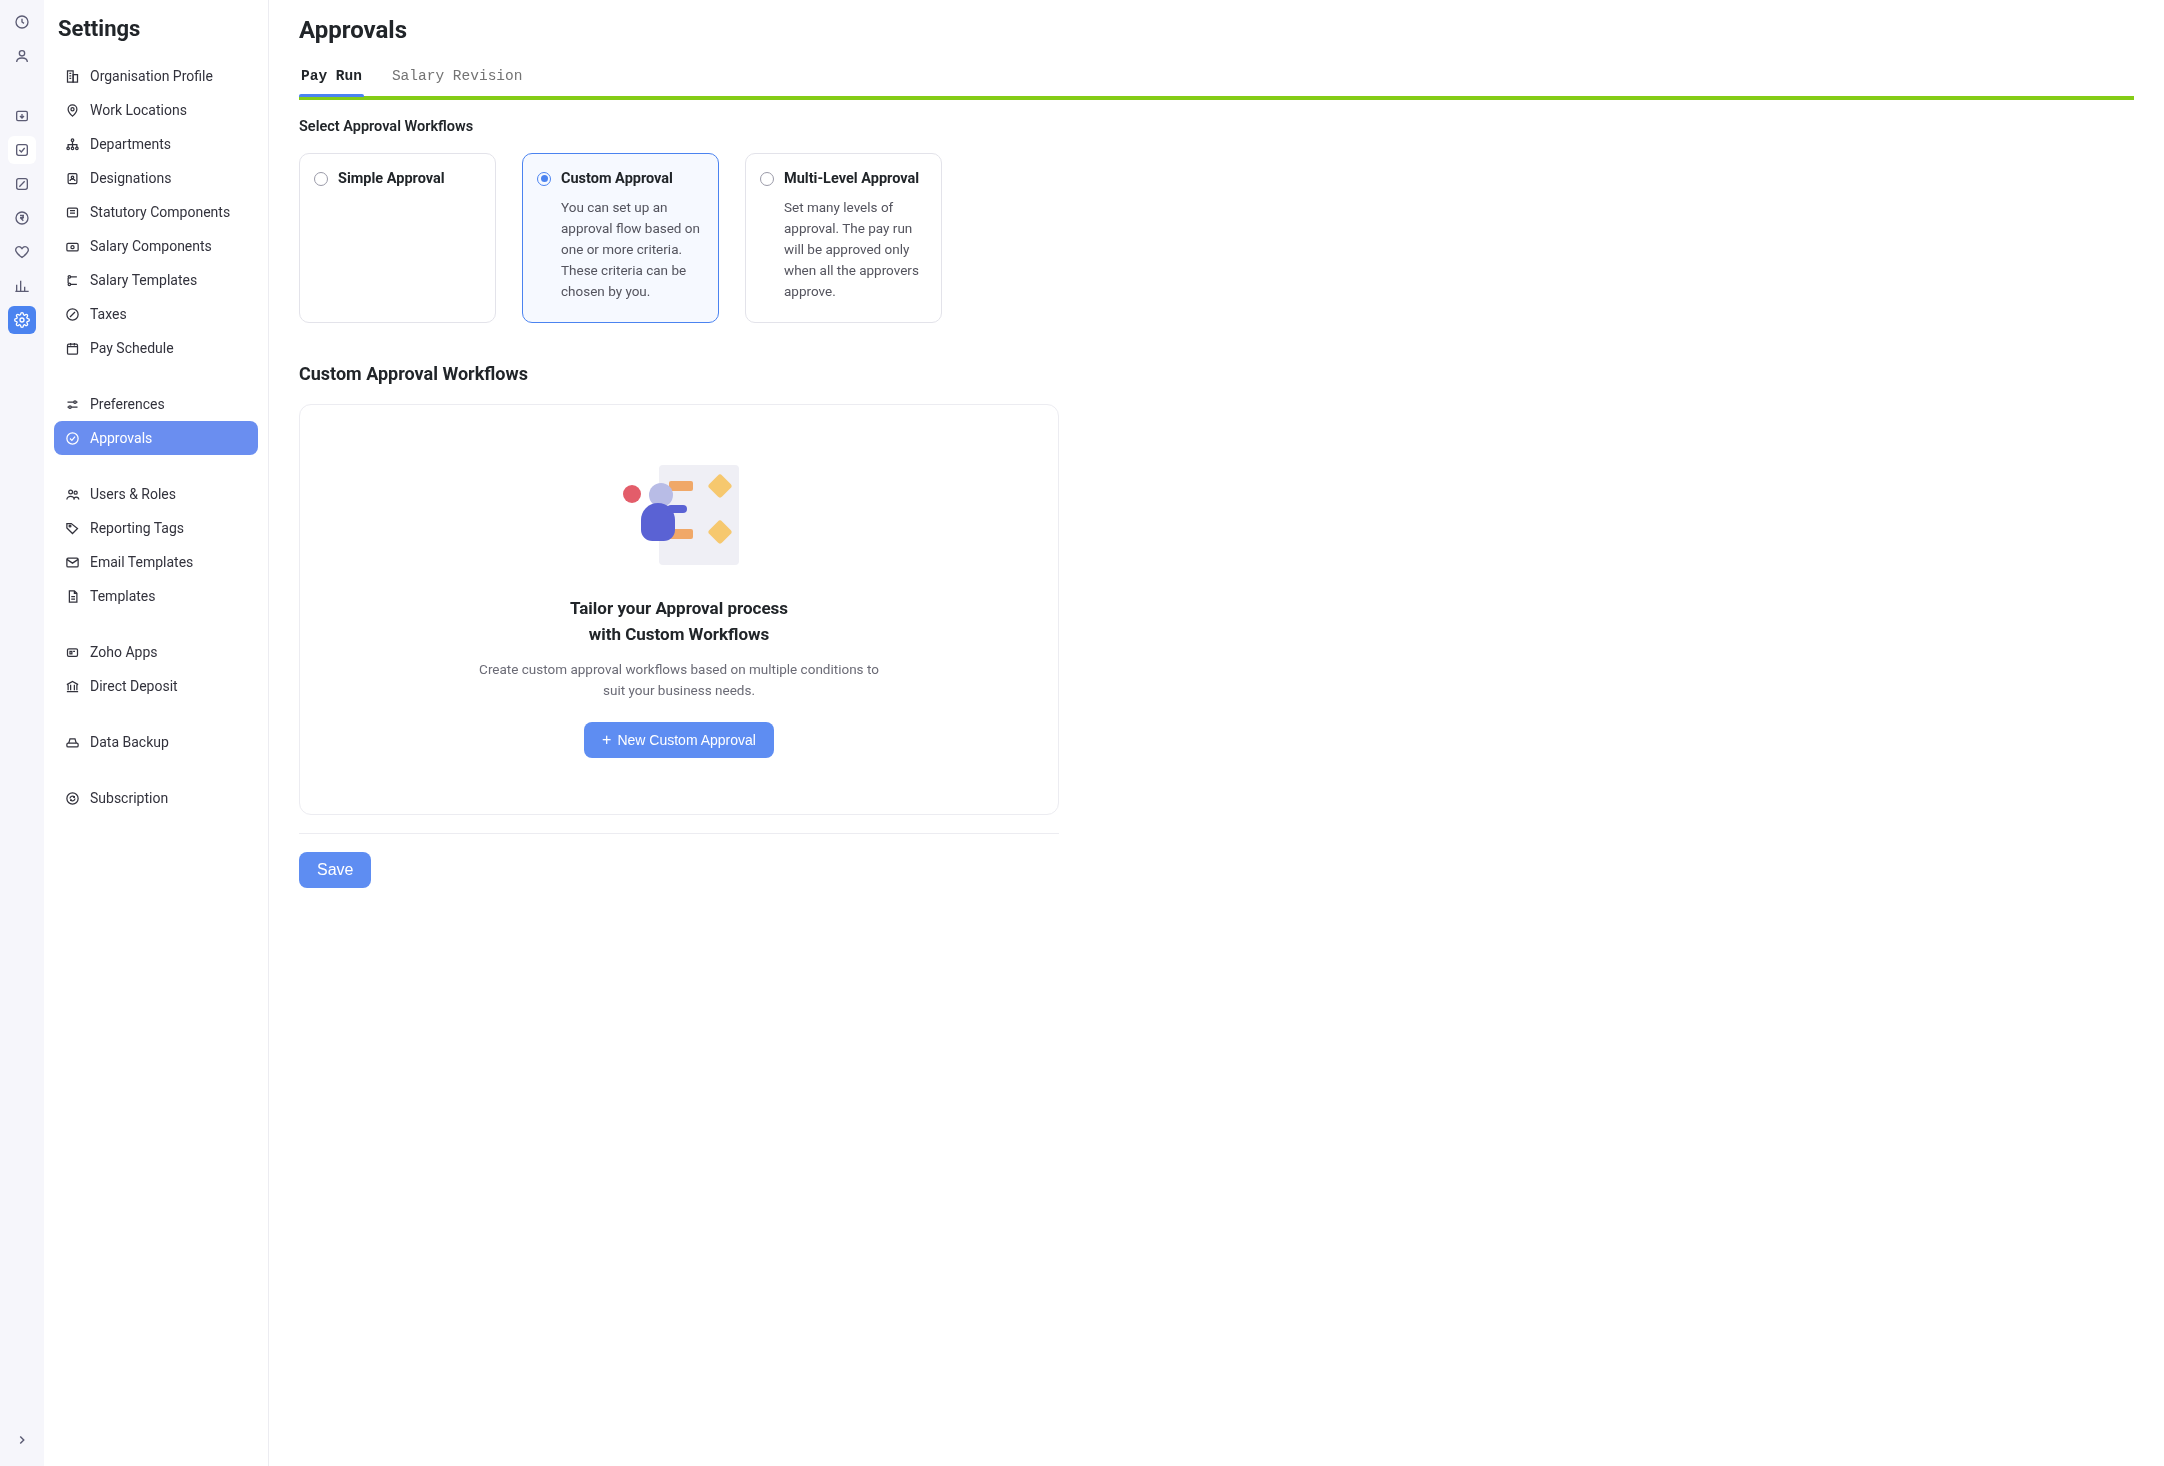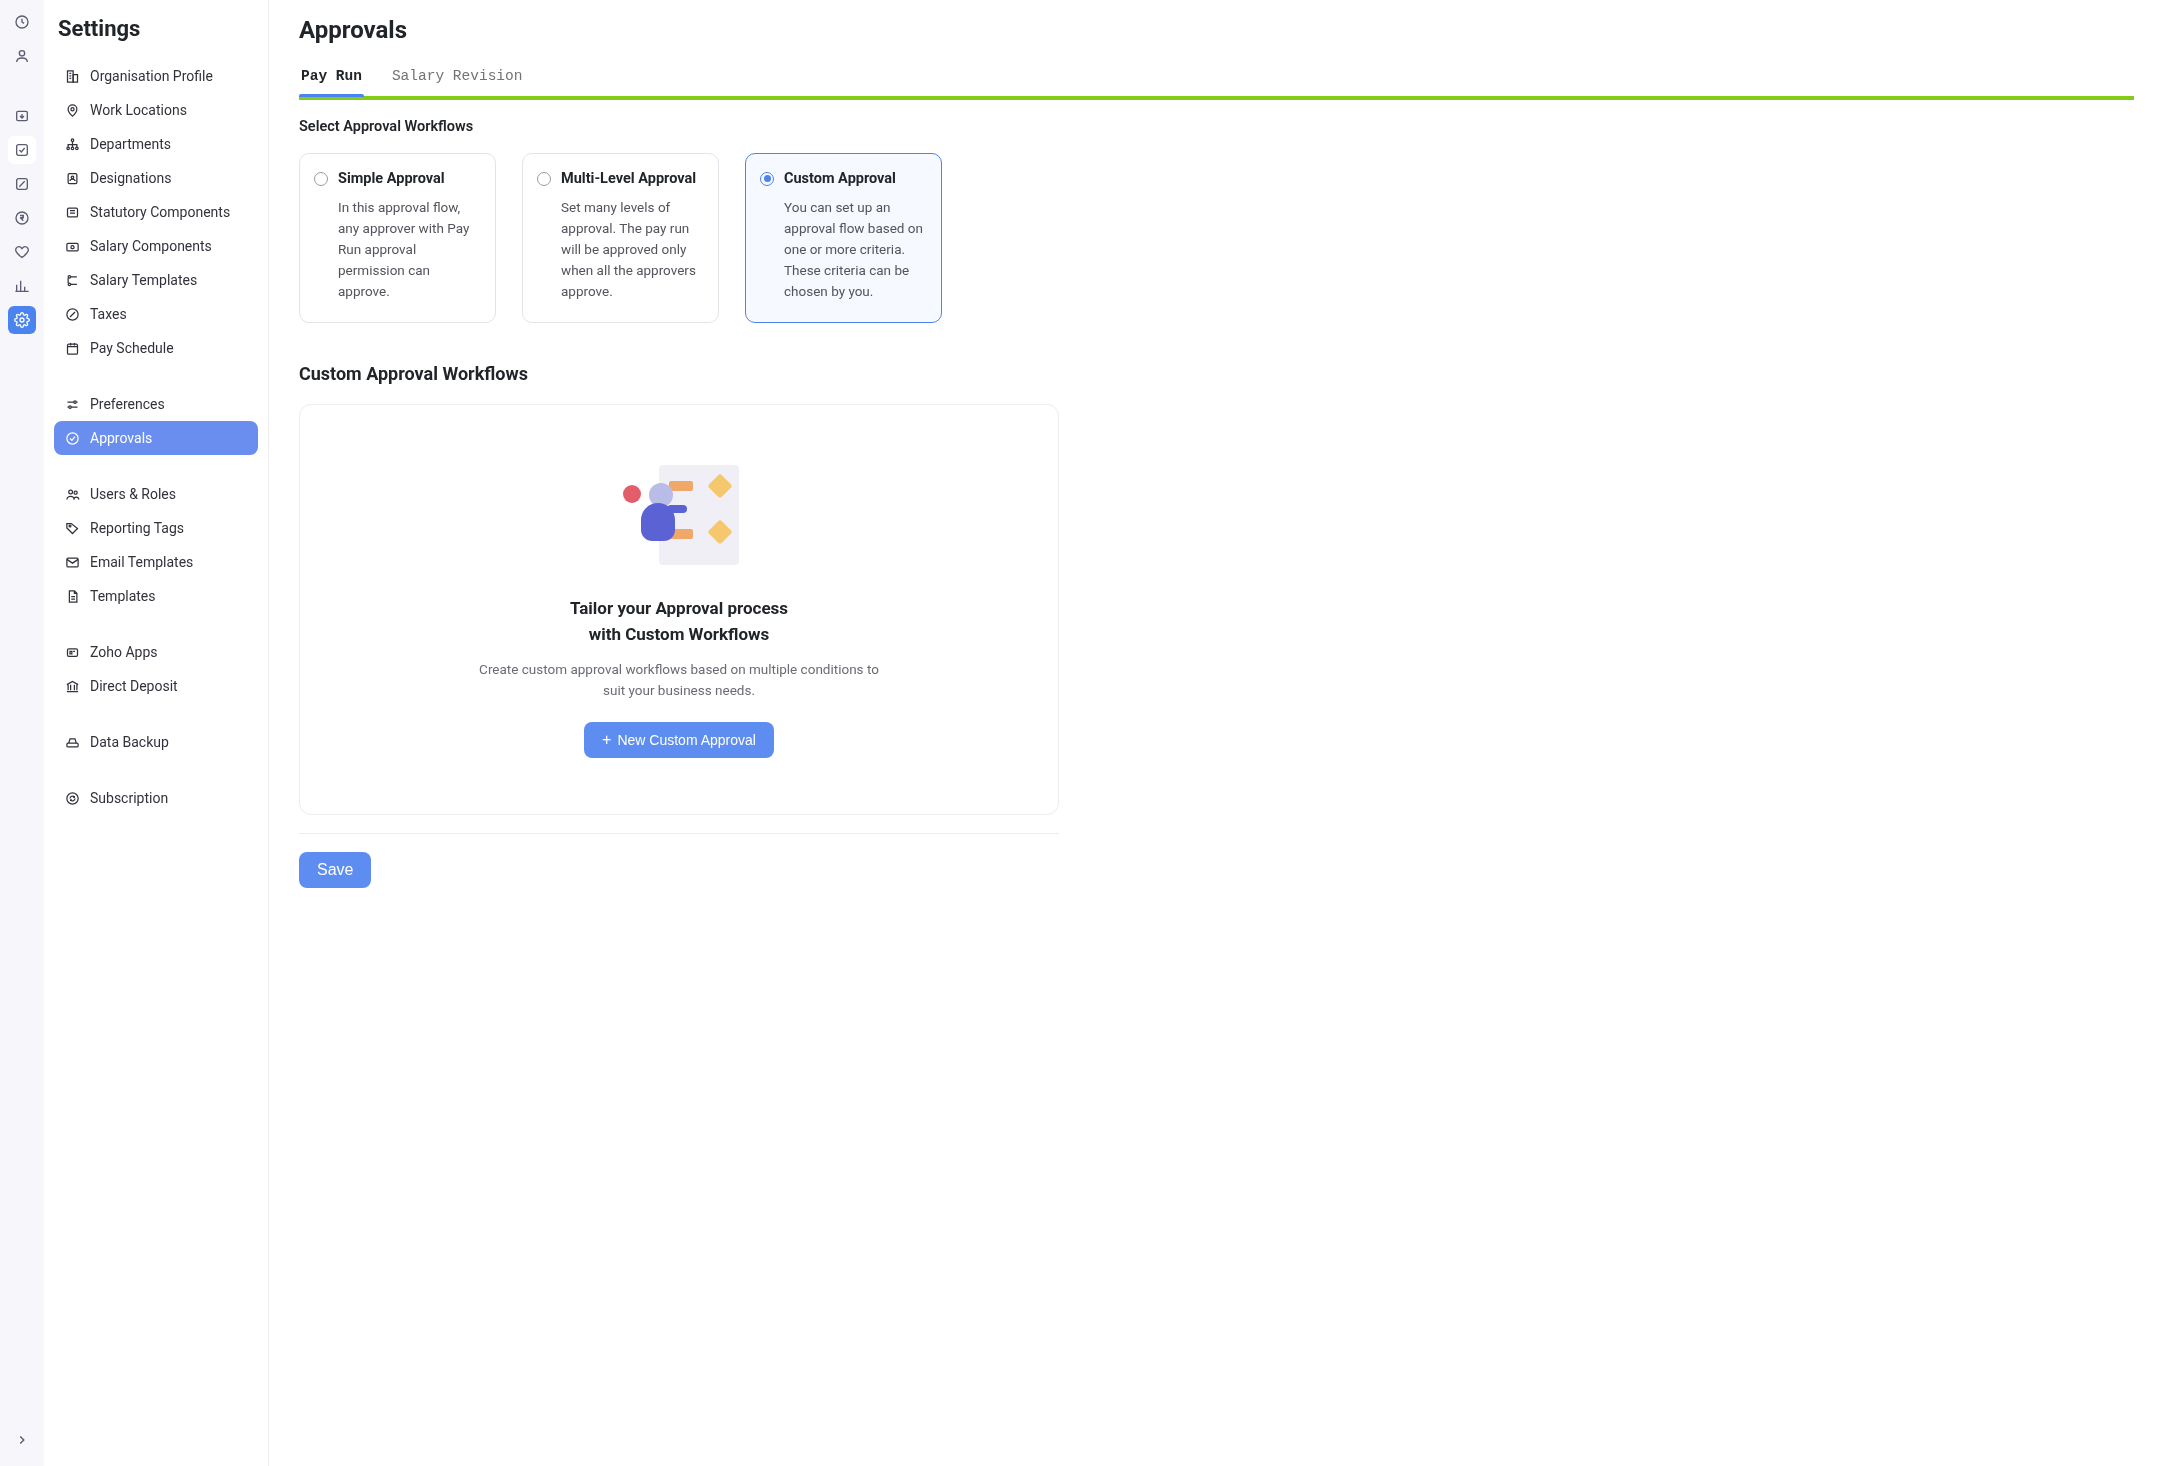--- a/index.html
+++ b/index.html
@@ -560,35 +560,34 @@
     <div class="tab active">Pay Run</div>
     <div class="tab">Salary Revision</div>
   </div>
   <div class="section-label">Select Approval Workflows</div>
   <div class="cards" id="cards-row">
       <div class="card">
         <div class="card-head">
           <span class="radio"></span>
           <span class="card-title">Simple Approval</span>
         </div>
-        <div class="card-desc">In this approval flow, any approver with Pay Run approval permission can approve.</div>
+      </div>
+      <div class="card selected">
+        <div class="card-head">
+          <span class="radio"></span>
+          <span class="card-title">Custom Approval</span>
+        </div>
+        <div class="card-desc">You can set up an approval flow based on one or more criteria. These criteria can be chosen by you.</div>
       </div>
       <div class="card">
         <div class="card-head">
           <span class="radio"></span>
           <span class="card-title">Multi-Level Approval</span>
         </div>
         <div class="card-desc">Set many levels of approval. The pay run will be approved only when all the approvers approve.</div>
-      </div>
-      <div class="card selected">
-        <div class="card-head">
-          <span class="radio"></span>
-          <span class="card-title">Custom Approval</span>
-        </div>
-        <div class="card-desc">You can set up an approval flow based on one or more criteria. These criteria can be chosen by you.</div>
       </div>
     </div>
 
   <div class="subsection-title">Custom Approval Workflows</div>
   <div class="empty-panel">
     <div class="illus">
       <div class="board"></div>
       <div class="line1"></div>
         <div class="line2"></div>
       <div class="dia1"></div>

